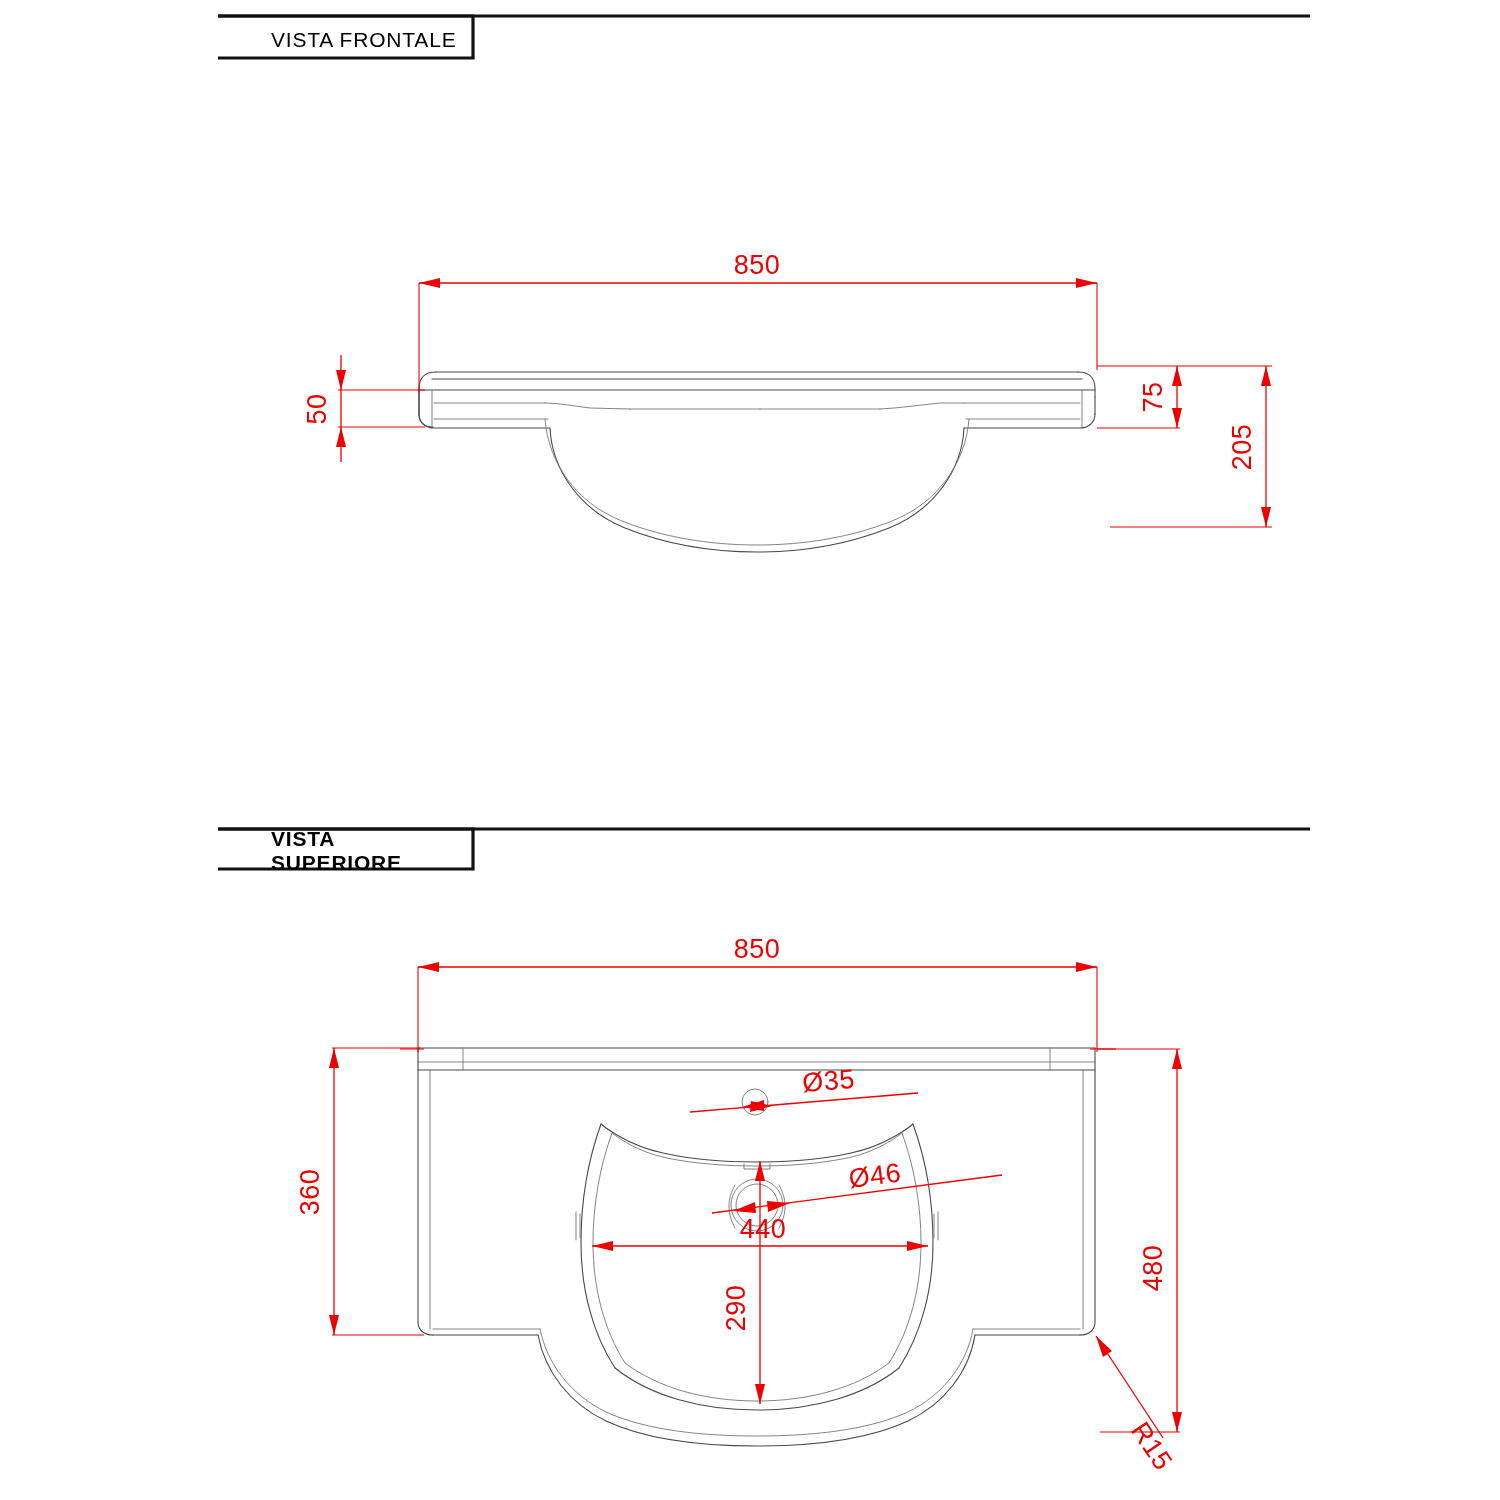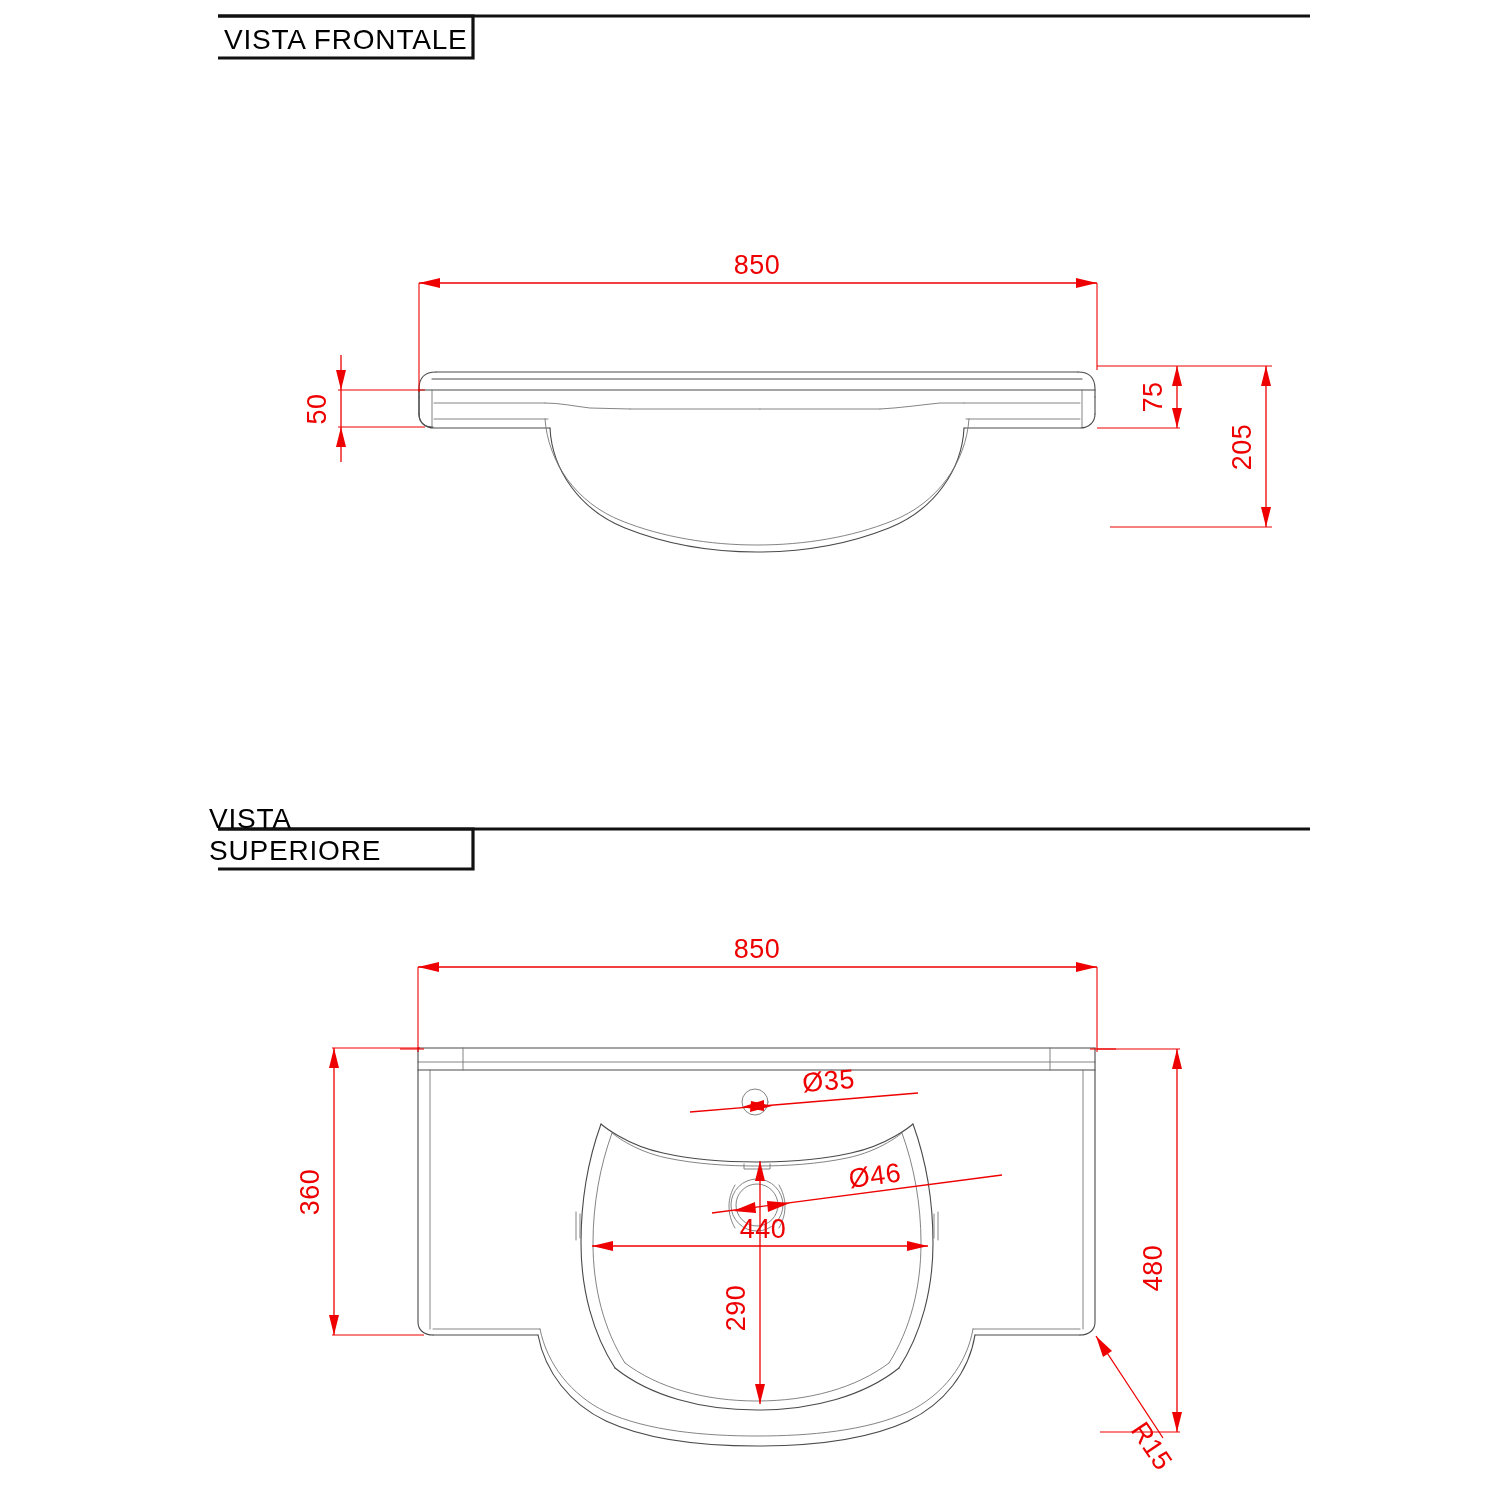--- a/index.html
+++ b/index.html
@@ -65,22 +65,23 @@
     fill: none;
   }
   .hdr-box {
     stroke: #111111;
     stroke-width: 3.2;
     fill: none;
   }
   .hdrtext {
     fill: #111111;
     font-family: "Liberation Sans", sans-serif;
-    font-size: 28px;
+    font-size: 21px;
     letter-spacing: 0.8px;
+    margin-left: 47px;
   }
 </style>
 </head>
 <body>
 
 <div id="sheet">
 
   <svg class="drawing" viewBox="0 0 1500 1500">
 
     <g>
@@ -249,17 +250,17 @@
       <line class="dim" x1="1096" y1="1336" x2="1163" y2="1438"></line>
       <polygon class="dim-fill" points="1096,1336 1103,1357 1112,1351"></polygon>
       <text class="dimtext" x="1130" y="1430" transform="rotate(56 1130 1430)">R15</text>
     </g>
   </svg>
 
   <div style="position:absolute; left:224px; top:24px; width:245px; height:32px; display:flex; align-items:center;">
     <span class="hdrtext">VISTA FRONTALE</span>
   </div>
 
-  <div style="position:absolute; left:209px; top:835px; width:245px; height:32px; display:flex; align-items:flex-end;">
+  <div style="position:absolute; left:224px; top:835px; width:245px; height:32px; display:flex; align-items:center;font-weight:bold;">
     <span class="hdrtext">VISTA SUPERIORE</span>
   </div>
 
 </div>
 
 </body></html>

